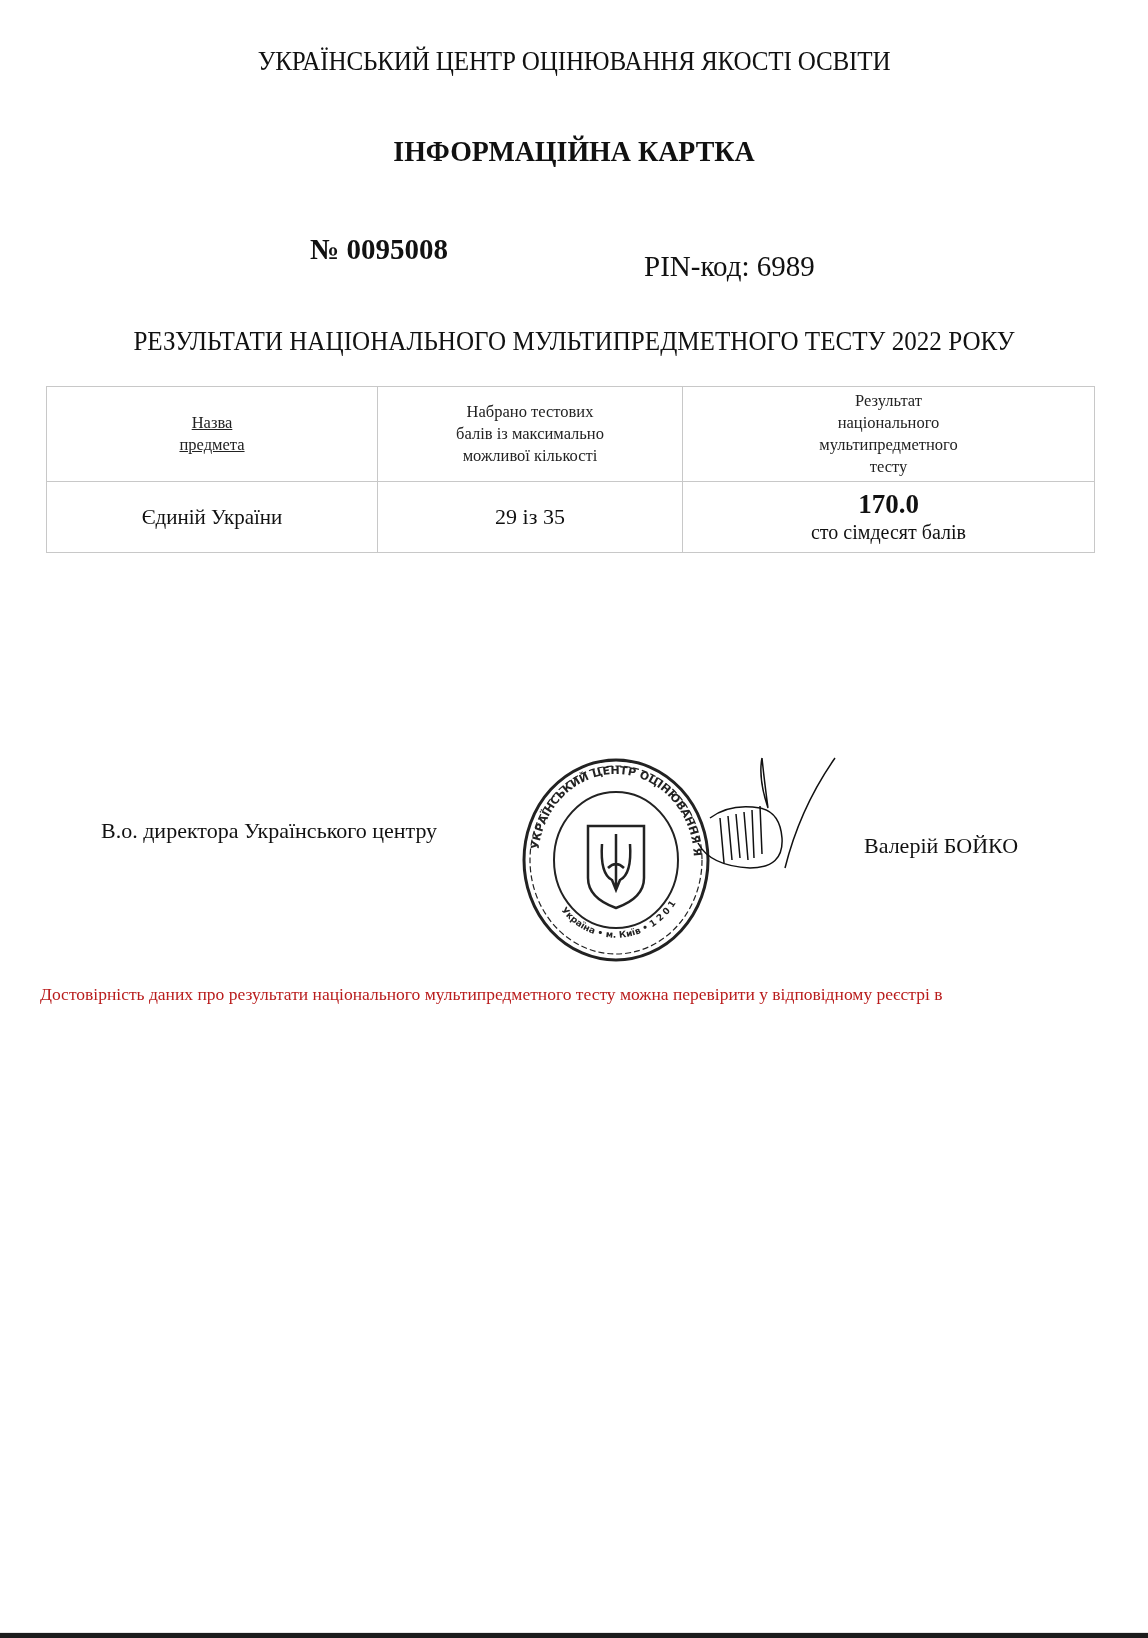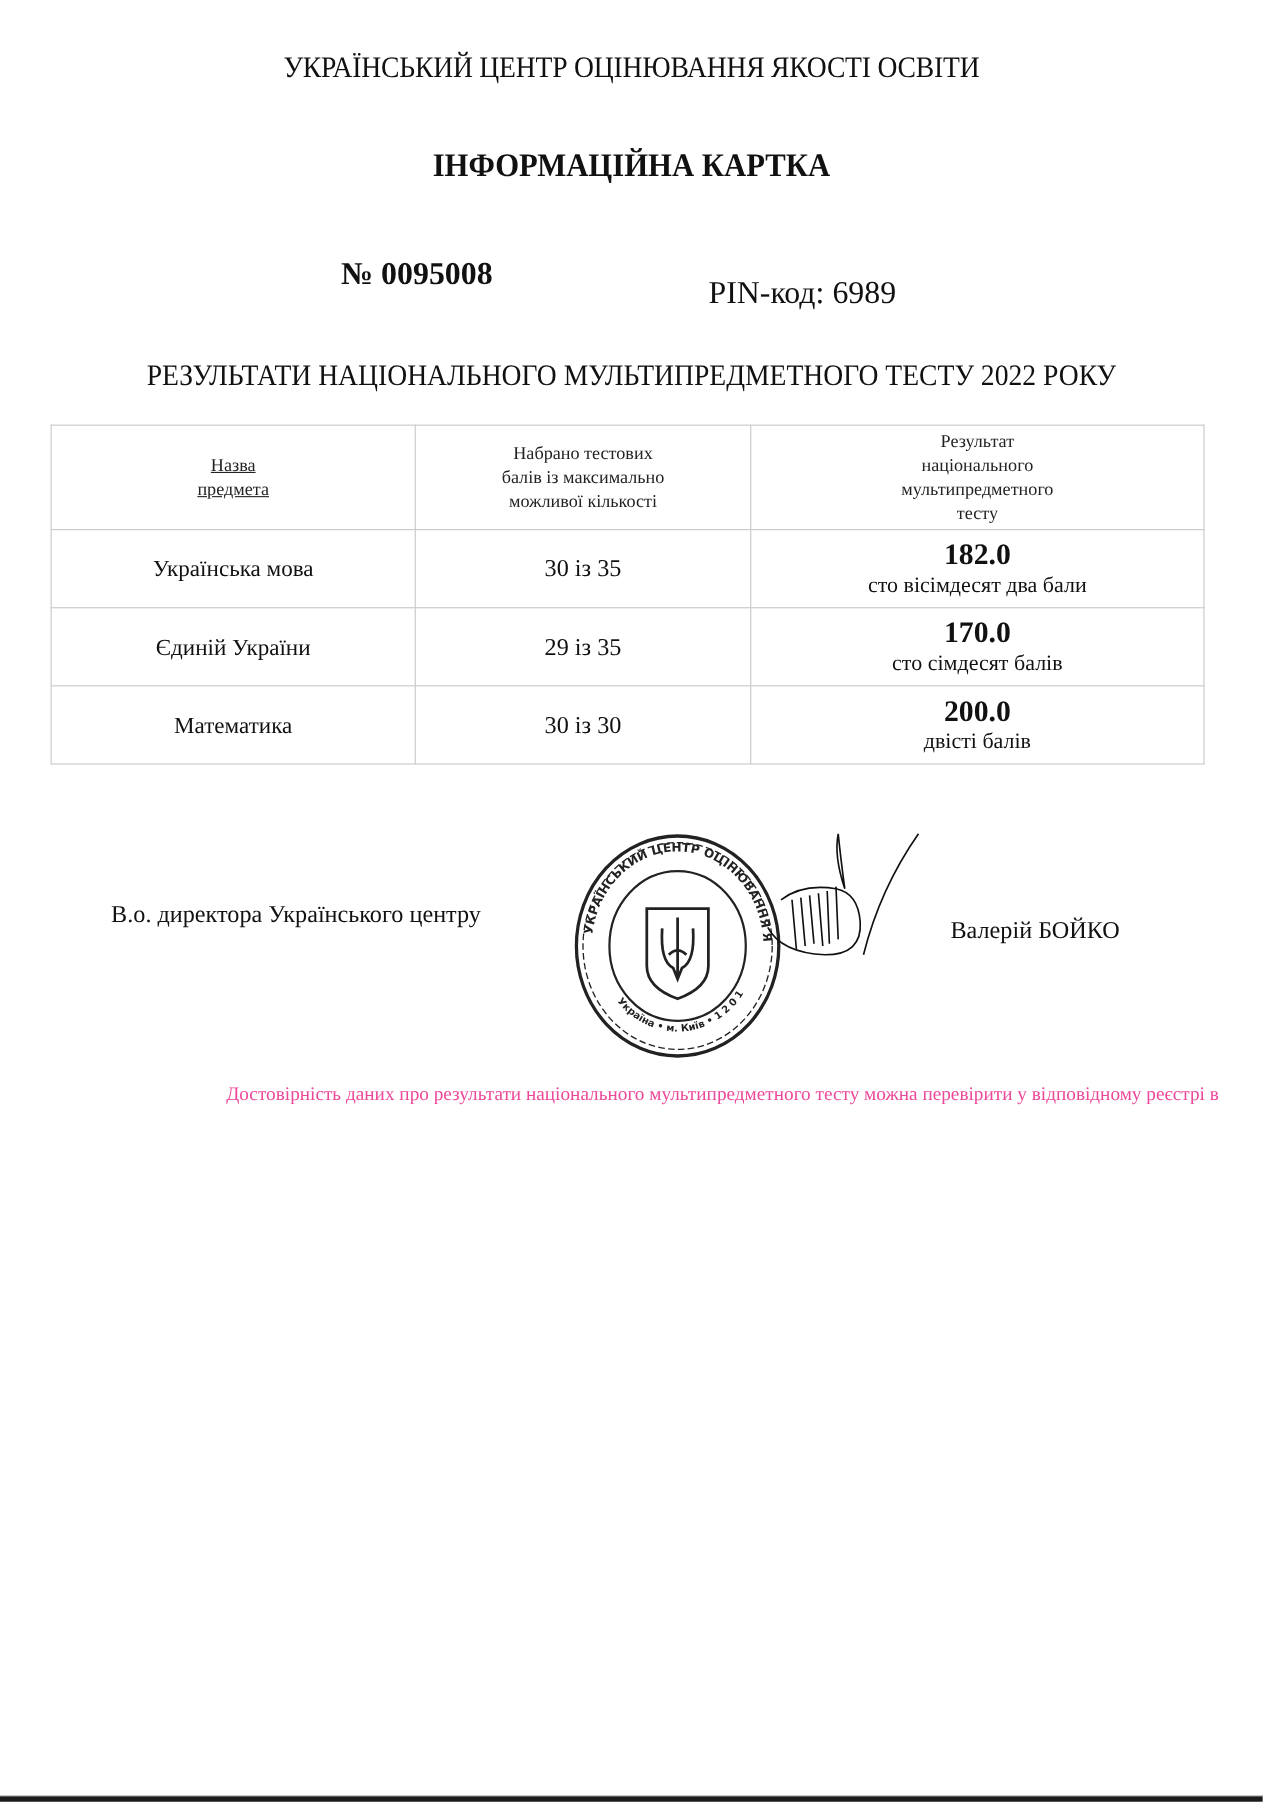--- a/index.html
+++ b/index.html
@@ -27,21 +27,21 @@
   table#results th { font-size: 16.5px; line-height: 22px; height: 94px; color: #222; }
   table#results td { height: 70px; font-size: 22px; }
   table#results td.subj { font-size: 21px; }
   .score { font-size: 27px; font-weight: bold; line-height: 30px; display:block; }
   .score-words { font-size: 20px; line-height: 26px; display:block; }
 
   #director-title { top: 805px; left: 101px; font-size: 22px; line-height: 29px; margin-top: 11px; }
   #director-name { top: 833px; left: 864px; font-size: 22px; }
   #stamp { top: 748px; left: 516px; width: 200px; height: 220px; }
   #signature { top: 748px; left: 690px; width: 150px; height: 145px; }
-  #footer-note { top: 982px; left: 40px; width: 1068px; font-size: 17.5px; line-height: 24px; text-align: right; color: #ec4899; }
+  #footer-note { top: 982px; left: 40px; width: 1068px; font-size: 17.5px; line-height: 24px; text-align: left; color: #b91c1c; }
   #bottom-bar { left: 0; top: 1632px; width: 1148px; height: 6px; background: #1c1c1c; border-top: 1px solid #e6e6e6; }
 </style>
 </head>
 <body>
 
 <div id="org-title" class="abs center-text">УКРАЇНСЬКИЙ ЦЕНТР ОЦІНЮВАННЯ ЯКОСТІ ОСВІТИ</div>
 <div id="doc-title" class="abs center-text">ІНФОРМАЦІЙНА КАРТКА</div>
 <div id="card-number" class="abs">№ 0095008</div>
 <div id="pin-code" class="abs">PIN-код: 6989</div>
 <div id="results-title" class="abs center-text">РЕЗУЛЬТАТИ НАЦІОНАЛЬНОГО МУЛЬТИПРЕДМЕТНОГО ТЕСТУ 2022 РОКУ</div>
@@ -60,41 +60,25 @@
 балів із максимально
 можливої кількості</span></th>
       <th><span class="ml" style="white-space: pre-line;">Результат
 національного
 мультипредметного
 тесту</span></th>
     </tr>
   </thead>
   <tbody>
     <tr>
-      <td class="subj">Українська мова</td>
-      <td>30 із 35</td>
-      <td>
-        <span class="score">182.0</span>
-        <span class="score-words">сто вісімдесят два бали</span>
-      </td>
-    </tr>
-    <tr>
       <td class="subj">Єдиній України</td>
       <td>29 із 35</td>
       <td>
         <span class="score">170.0</span>
         <span class="score-words">сто сімдесят балів</span>
-      </td>
-    </tr>
-    <tr>
-      <td class="subj">Математика</td>
-      <td>30 із 30</td>
-      <td>
-        <span class="score">200.0</span>
-        <span class="score-words">двісті балів</span>
       </td>
     </tr>
   </tbody>
 </table>
 
 <div id="director-title" class="abs">
   <div>В.о. директора Українського центру</div>
 </div>
 
 <div id="stamp" class="abs">

